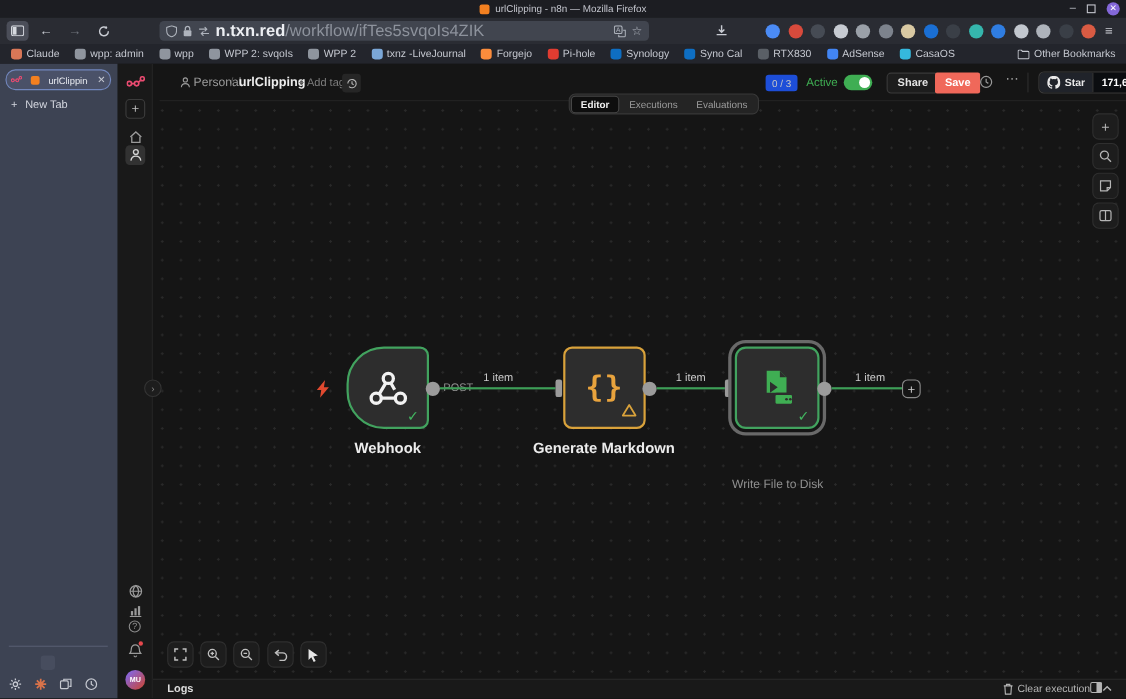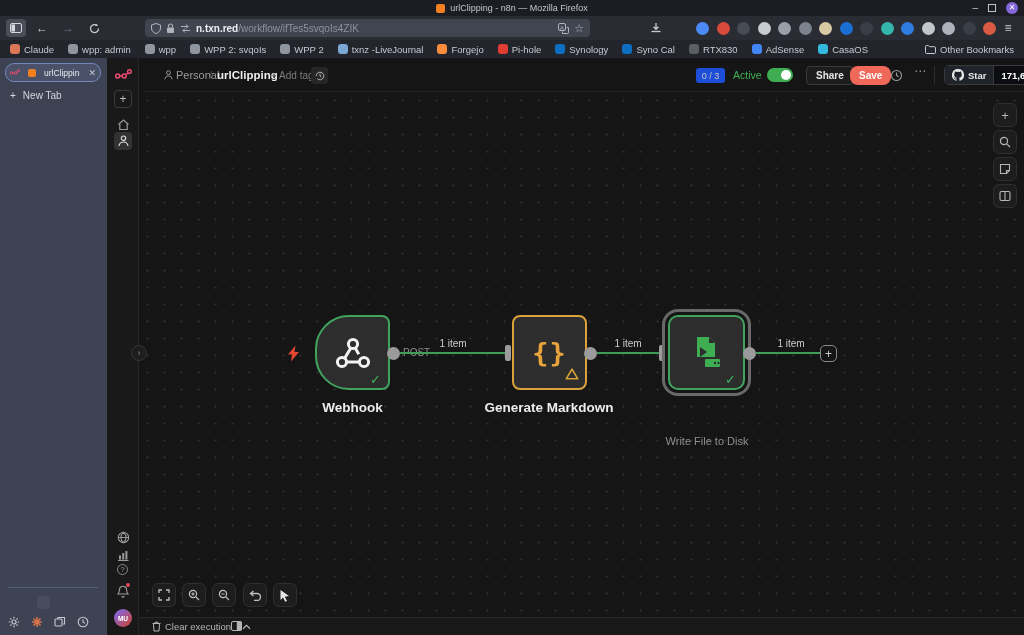--- a/index.html
+++ b/index.html
@@ -22,21 +22,21 @@
   
   #toolbar { position:absolute; left:0; top:16px; width:1024px; height:24px; background:#2a2c33; }
   .tb-btn { position:absolute; top:3px; width:20px; height:18px; border-radius:4px;
     display:flex; align-items:center; justify-content:center; color:#c9ccd3; font-size:12px; }
   #btn-sidebar { left:6px; background:#4b4e59; }
   #btn-back { left:32px; }
   #btn-fwd { left:58px; color:#6d717a; }
   #btn-reload { left:84px; }
   #urlbar { position:absolute; left:145px; top:3px; width:445px; height:18px; background:#41454f;
     border-radius:4px; display:flex; align-items:center; padding:0 6px; gap:5px; }
-  #urlbar .url-text { font-size:10px; color:#e4e6eb; white-space:nowrap; }
+  #urlbar .url-text { font-size:15px; color:#e4e6eb; white-space:nowrap; }
   #urlbar .url-text .host { font-weight:bold; color:#eceef2; }
   #urlbar .url-text .path { font-weight:normal; color:#8d929c; }
   #urlbar .spacer { flex:1; }
   .ubar-ico { display:flex; align-items:center; }
   #ext-row { position:absolute; right:28px; top:3px; height:18px; display:flex; align-items:center; gap:7.5px; }
   .ext { width:13px; height:13px; border-radius:50%; display:inline-block; }
   #btn-downloads { position:absolute; right:358px; top:3px; }
   #btn-menu { position:absolute; right:6px; top:3px; color:#c9ccd3; }
 
   
@@ -99,21 +99,21 @@
   #issues-badge { position:absolute; left:551px; top:10px; width:29px; height:15px; background:#1d4ed8;
     border-radius:3px; color:#c6c6c6; font-size:9px; display:flex; align-items:center; justify-content:center; }
   #active-label { position:absolute; left:588px; top:11px; font-size:10.5px; color:#3fae53; }
   #active-toggle { position:absolute; left:622px; top:10px; width:26px; height:14px; border-radius:7px;
     background:#3fae53; }
   #active-toggle .knob { position:absolute; right:2px; top:2px; width:10px; height:10px; border-radius:50%; background:#fff; }
   #btn-share { position:absolute; left:661px; top:8px; height:19px; padding:0 9px; background:#1d1d1d;
     border:1px solid #3a3a3a; border-radius:4px; color:#e3e3e3; font-size:10px; font-weight:bold;
     display:flex; align-items:center; }
   #btn-save { position:absolute; left:705px; top:8px; height:19px; padding:0 9px; background:#f0685a;
-    border-radius:8px; color:#fff; font-size:10px; font-weight:bold; display:flex; align-items:center; }
+    border-radius:2px; color:#fff; font-size:10px; font-weight:bold; display:flex; align-items:center; }
   #btn-wf-history { position:absolute; left:745px; top:10px; color:#9a9a9a; }
   #btn-more { position:absolute; left:769px; top:6px; color:#9a9a9a; font-size:12px; letter-spacing:1px; }
   #hdr-sep { position:absolute; left:789px; top:8px; width:1px; height:18px; background:#2e2e2e; }
   #star-widget { position:absolute; left:799px; top:7px; height:20px; display:flex; border:1px solid #3a3a3a;
     border-radius:5px; overflow:hidden; }
   #star-widget .star-left { display:flex; align-items:center; gap:4px; padding:8px 7px; background:#20232a;
     color:#e8e8e8; font-size:9.5px; font-weight:bold; }
   #star-widget .star-count { display:flex; align-items:center; padding:0 7px; background:#0b0d10;
     color:#fff; font-size:9.5px; font-weight:bold; border-left:1px solid #3a3a3a; }
 
@@ -461,20 +461,25 @@
         <span class="star-left">
           <svg width="12" height="12" viewBox="0 0 16 16">
               <path fill="#e8e8e8" d="M8 0a8 8 0 0 0-2.5 15.6c.4 0 .5-.2.5-.4v-1.4c-2.2.5-2.7-1-2.7-1-.4-.9-.9-1.2-.9-1.2-.7-.5.1-.5.1-.5.8 0 1.2.8 1.2.8.7 1.3 1.9.9 2.4.7 0-.5.3-.9.5-1.1-1.8-.2-3.7-.9-3.7-4 0-.9.3-1.6.8-2.1 0-.2-.3-1 .1-2.1 0 0 .7-.2 2.2.8a7.5 7.5 0 0 1 4 0c1.5-1 2.2-.8 2.2-.8.4 1.1.1 1.9.1 2.1.5.5.8 1.2.8 2.1 0 3.1-1.9 3.8-3.7 4 .3.3.6.8.6 1.5v2.2c0 .2.1.4.5.4A8 8 0 0 0 8 0z"></path>
             </svg>
           <span>Star</span>
         </span>
         <span class="star-count">171,647</span>
       </span>
     </div>
 
+    <div id="mode-tabs">
+      <span class="mode-tab active">Editor</span>
+      <span class="mode-tab">Executions</span>
+      <span class="mode-tab">Evaluations</span>
+    </div>
 
     <span class="side-tool" style="top:45px">+</span>
     <span class="side-tool" style="top:72px">
       <svg width="12" height="12" viewBox="0 0 12 12">
           <circle cx="5" cy="5" r="3.6" fill="none" stroke="#b5b5b5" stroke-width="1.2"></circle>
           <path d="M7.8 7.8 11 11" stroke="#b5b5b5" stroke-width="1.2"></path>
         </svg>
     </span>
     <span class="side-tool" style="top:99px">
       <svg width="12" height="12" viewBox="0 0 12 12">
@@ -573,20 +578,21 @@
         </svg>
     </span>
     <span class="canvas-ctl" id="ctl-tidy">
       <svg width="12" height="13" viewBox="0 0 12 13">
           <path d="M1.5 1 10 7 5.8 7.8 8 12l-1.8.8-2.2-4.2L1.5 11z" fill="#e5e5e5"></path>
         </svg>
     </span>
 
 
     <div id="logsbar">
+      <span id="logs-title">Logs</span>
       <span id="logs-right">
         <span id="clear-exec">
           <svg width="9" height="11" viewBox="0 0 9 11">
               <path d="M.5 2.5h8M3 2.5V1.2h3v1.3M1.5 2.5l.5 7.5h5l.5-7.5" fill="none" stroke="#b5b5b5"></path>
             </svg>
           <span>Clear execution</span>
         </span>
         <span>
           <svg width="11" height="10" viewBox="0 0 11 10">
               <rect x="0.5" y="0.5" width="10" height="9" rx="1.5" fill="none" stroke="#b5b5b5"></rect>

